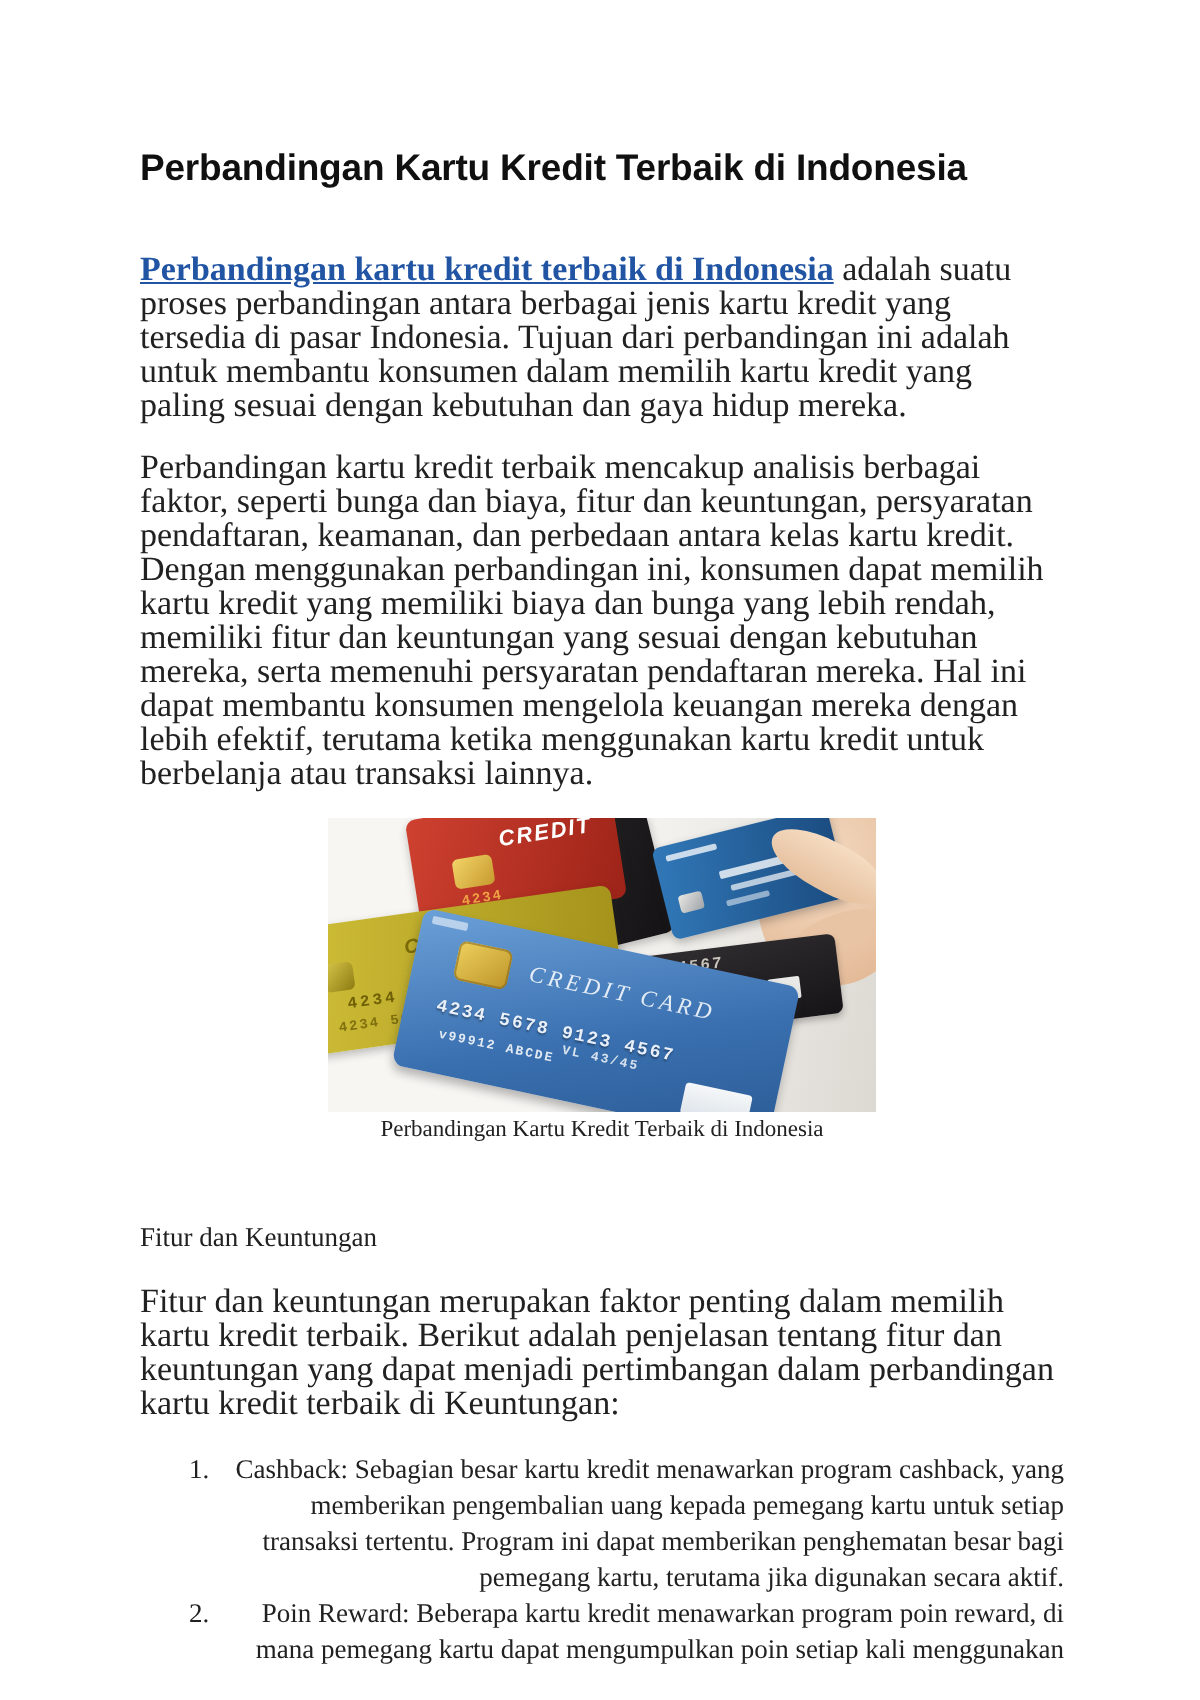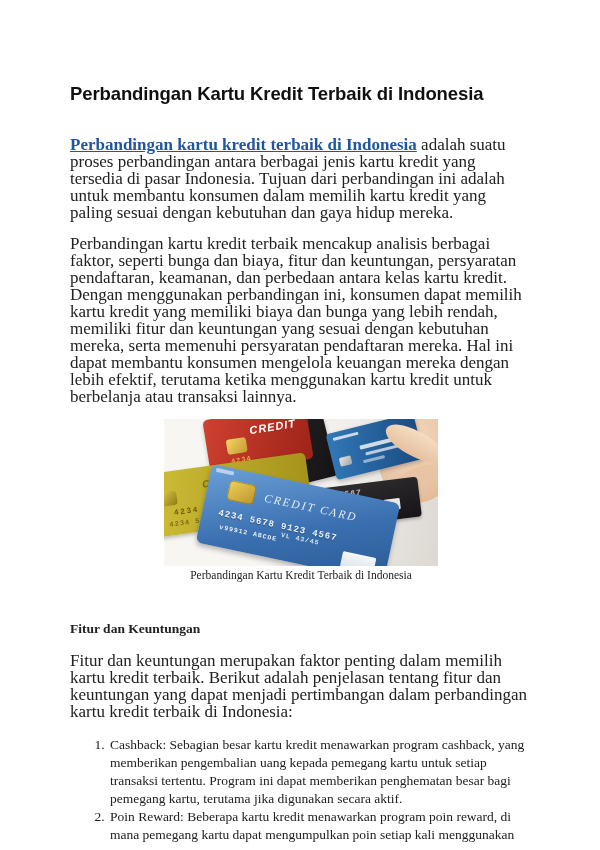--- a/index.html
+++ b/index.html
@@ -1,17 +1,17 @@
 <!DOCTYPE html>
 <html><head>
 <meta charset="utf-8">
 <style>
   html,body { margin:0; padding:0; }
   body { width:600px; height:850px; background:#ffffff; overflow:hidden; }
-  .doc { padding:73px 68px 0 70px;margin-top:10px; }
+  .doc { padding:73px 68px 0 70px; }
 
   h1.title {
     font-family:"Liberation Sans",sans-serif; font-weight:bold;
     font-size:18.5px; line-height:1.2; color:#101010;
     margin:0 0 31px; letter-spacing:-0.1px;
   }
   p, li, .figcap, h2.sec {
     font-family:"Liberation Serif",serif; color:#212121;
   }
   p { font-size:17px; line-height:17px; margin:0 0 14px; }
@@ -87,24 +87,24 @@
     color:#eaf0f9; letter-spacing:1px; text-shadow:0 1px 1px rgba(0,0,0,.35); white-space:nowrap; }
   .front-row2a { left:20px; top:57px; font:bold 6.5px "Liberation Mono",monospace;
     color:rgba(255,255,255,.85); letter-spacing:1px; }
   .front-row2b { left:82px; top:52px; font:bold 6.5px "Liberation Mono",monospace;
     color:rgba(255,255,255,.8); letter-spacing:1px; }
   .front-box { left:146px; top:58px; width:34px; height:16px; border-radius:2px;
     background:linear-gradient(#f5f7f9,#dde4ea); }
 
   .figcap { display:block; text-align:center; font-size:11.5px; margin-top:3px; }
 
-  h2.sec { font-size:13.5px; font-weight:bold; margin:40px 0 0; }
+  h2.sec { font-size:13.5px; font-weight:normal; margin:40px 0 0; }
   p.p3 { margin:15px 0 0; }
   ol.feat { margin:16px 0 0; padding-left:38px; }
-  ol.feat li { font-size:13.5px; line-height:18px; padding-left:2px; }
+  ol.feat li { font-size:13.5px; line-height:18px; padding-left:2px;text-align:right; }
 </style>
 </head>
 <body>
 
 <div class="doc">
 
   <h1 class="title">Perbandingan Kartu Kredit Terbaik di Indonesia</h1>
 
   <p><a class="doclink">Perbandingan kartu kredit terbaik di Indonesia</a><span> adalah suatu proses perbandingan antara berbagai jenis kartu kredit yang tersedia di pasar Indonesia. Tujuan dari perbandingan ini adalah untuk membantu konsumen dalam memilih kartu kredit yang paling sesuai dengan kebutuhan dan gaya hidup mereka.</span></p>
 
@@ -153,20 +153,20 @@
         <span class="front-row2a">v99912 ABCDE</span>
         <span class="front-row2b">VL 43/45</span>
         <div class="front-box"></div>
       </div>
     </div>
     <span class="figcap">Perbandingan Kartu Kredit Terbaik di Indonesia</span>
   </div>
 
   <h2 class="sec">Fitur dan Keuntungan</h2>
 
-  <p class="p3">Fitur dan keuntungan merupakan faktor penting dalam memilih kartu kredit terbaik. Berikut adalah penjelasan tentang fitur dan keuntungan yang dapat menjadi pertimbangan dalam perbandingan kartu kredit terbaik di Indonesia:</p>
+  <p class="p3">Fitur dan keuntungan merupakan faktor penting dalam memilih kartu kredit terbaik. Berikut adalah penjelasan tentang fitur dan keuntungan yang dapat menjadi pertimbangan dalam perbandingan kartu kredit terbaik di Keuntungan:</p>
 
   <ol class="feat">
     <li>Cashback: Sebagian besar kartu kredit menawarkan program cashback, yang memberikan pengembalian uang kepada pemegang kartu untuk setiap transaksi tertentu. Program ini dapat memberikan penghematan besar bagi pemegang kartu, terutama jika digunakan secara aktif.</li>
     <li>Poin Reward: Beberapa kartu kredit menawarkan program poin reward, di mana pemegang kartu dapat mengumpulkan poin setiap kali menggunakan</li>
   </ol>
 
 </div>
 
 </body></html>

